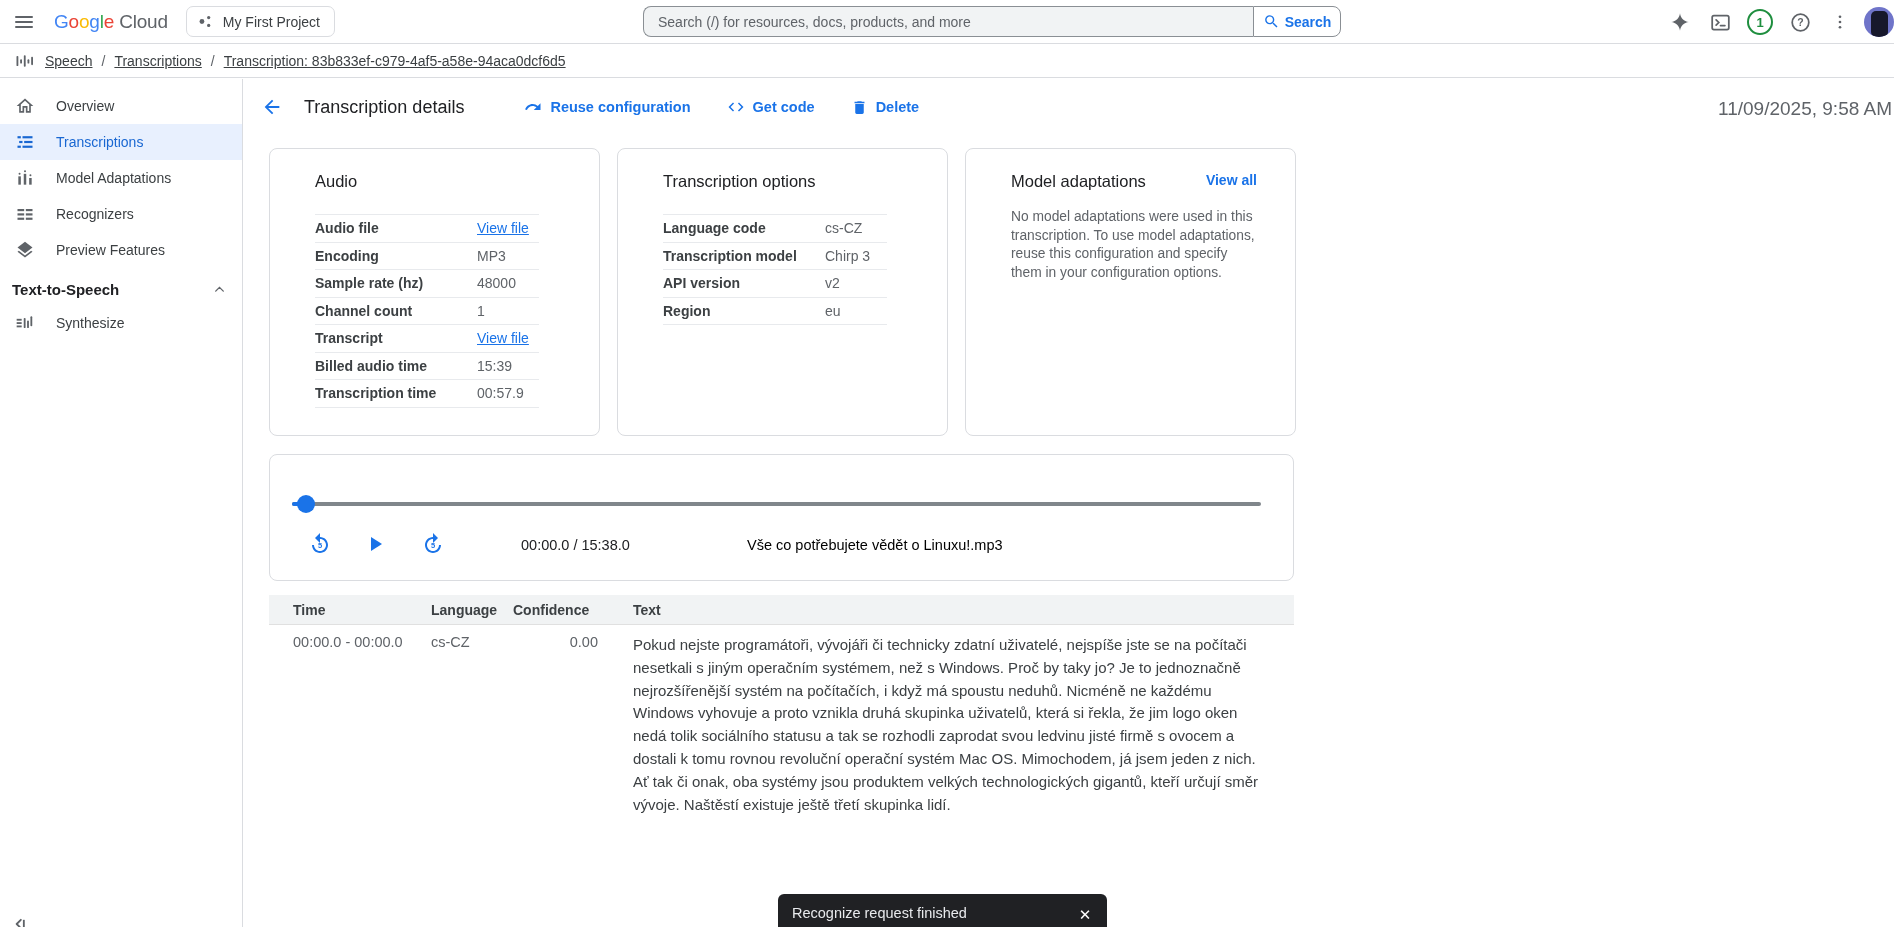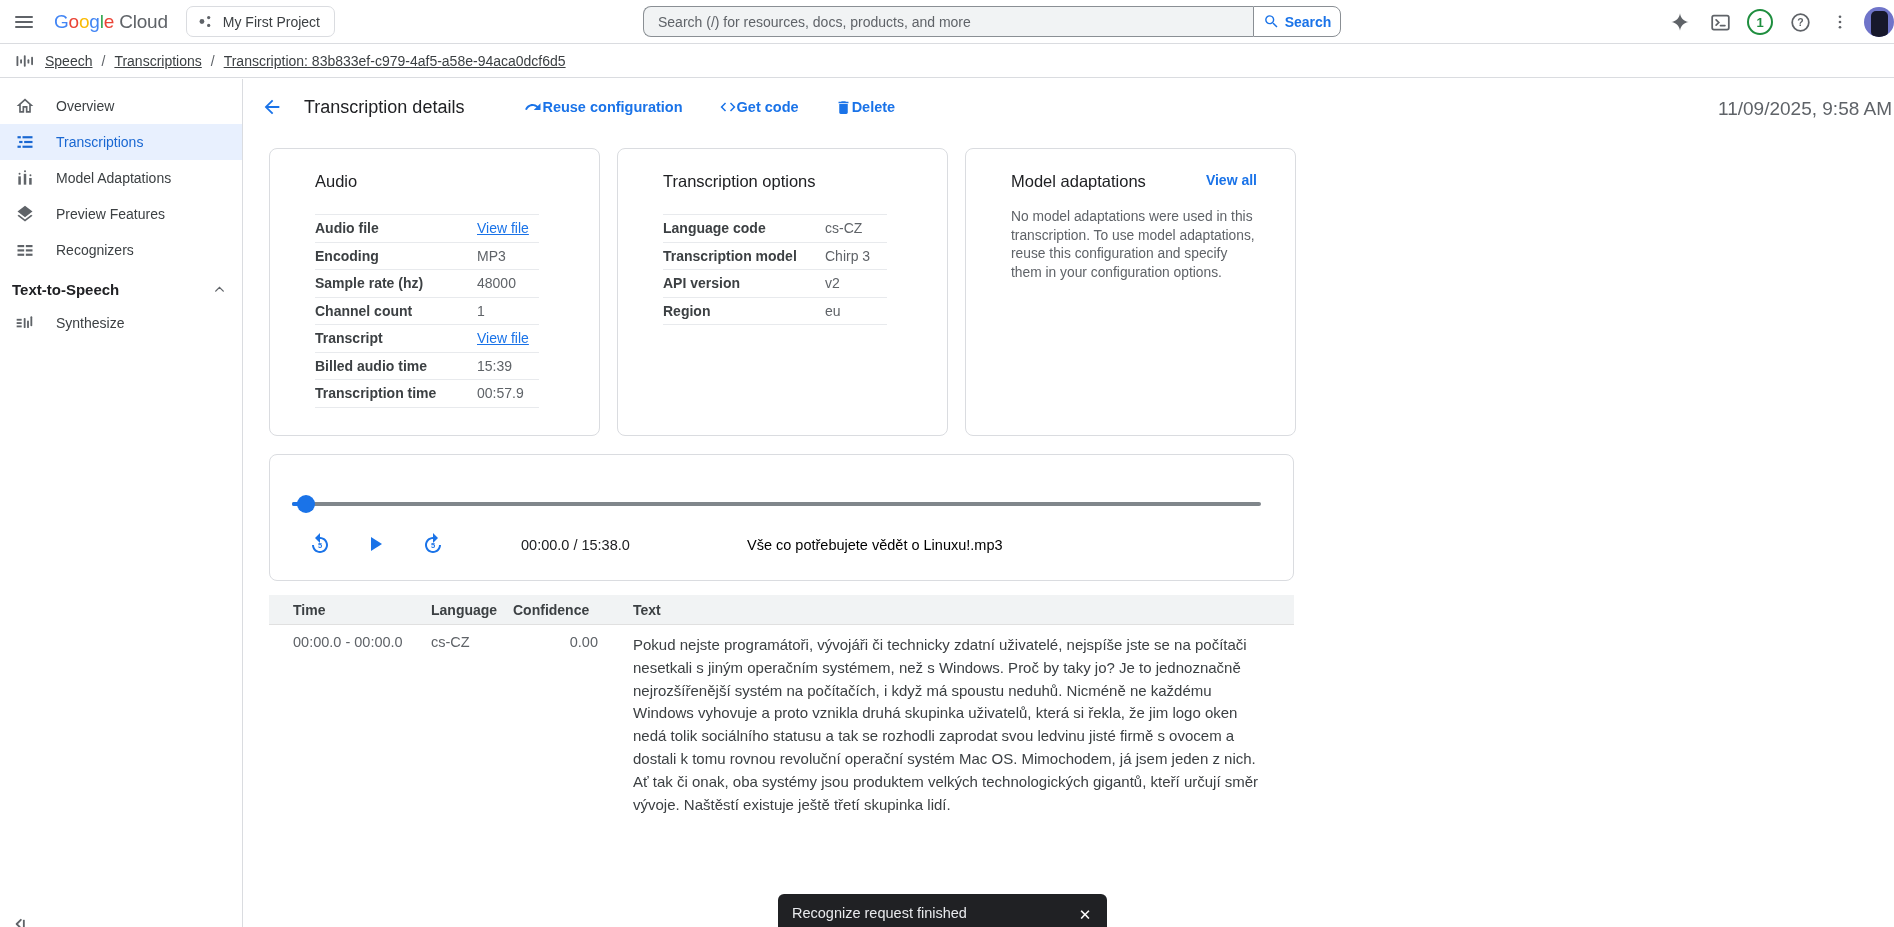--- a/index.html
+++ b/index.html
@@ -51,21 +51,21 @@
   .side-item .si-icon { width:20px; margin-right:21px; }
   .side-item.active { background:#e8f0fe; color:#1967d2; }
   .collapse-nav { position:absolute; left:10px; bottom:-7px; }
 
   
   .main { position:absolute; left:244px; top:79px; right:0; bottom:0; background:#fff; }
   .page-header { display:flex; align-items:center; height:56px; padding-left:8px; position:relative; }
   .back-btn { width:40px; height:40px; display:flex; align-items:center; justify-content:center; cursor:pointer; }
   .page-title { font-size:18px; color:#202124; margin-left:12px; }
   .hdr-actions { display:flex; align-items:center; margin-left:60px; gap:36px; }
-  .hdr-btn { display:flex; align-items:center; color:#1a73e8; font-size:14.5px; font-weight:bold; cursor:pointer; background:none; border:none; font-family:inherit; padding:0; }
+  .hdr-btn { display:flex; align-items:center; gap:8px; color:#1a73e8; font-size:14.5px; font-weight:bold; cursor:pointer; background:none; border:none; font-family:inherit; padding:0; }
   .timestamp { position:absolute; right:2px; top:19px; color:#5f6368; font-size:19px; white-space:nowrap; }
 
   .section-heading { font-size:18px; color:#202124; margin:44px 0 0 25px; }
   .cards { display:flex; gap:17px; margin:13px 0 0 25px; }
   .card { width:331px; height:288px; border:1px solid #dadce0; border-radius:8px; padding:23px 20px 0 45px; background:#fff; }
   .card-title { font-size:16.5px; color:#202124; }
   .card3 .card-head { display:flex; align-items:flex-start; justify-content:space-between; padding-right:18px; }
   .view-all { color:#1a73e8; font-size:14px; font-weight:bold; cursor:pointer; }
   .kvtable { width:224px; border-top:1px solid #e8eaed; margin-top:23px; }
   .kvrow { display:flex; border-bottom:1px solid #e8eaed; padding:4px 0; font-size:14px; line-height:18.5px; }
@@ -232,39 +232,39 @@
             <rect x="10.5" y="7" width="3" height="13"></rect>
             <rect x="17" y="12" width="3" height="8"></rect>
           </g>
         </svg>
       </span>
     <span>Model Adaptations</span>
   </div>
   <div class="side-item">
     <span class="si-icon">
         <svg width="20" height="20" viewBox="0 0 24 24">
-          <path fill="#5f6368" d="M11.99 18.54l-7.37-5.73L3 14.07l9 7 9-7-1.63-1.27-7.38 5.74zM12 16l7.36-5.73L21 9l-9-7-9 7 1.63 1.27L12 16z"></path>
-        </svg>
-      </span>
-    <span>Preview Features</span>
-  </div>
-  <div class="side-item">
-    <span class="si-icon">
-        <svg width="20" height="20" viewBox="0 0 24 24">
           <g fill="#5f6368">
             <rect x="3" y="6" width="8" height="2.6"></rect>
             <rect x="13" y="6" width="8" height="2.6"></rect>
             <rect x="3" y="11.2" width="8" height="2.6"></rect>
             <rect x="13" y="11.2" width="8" height="2.6"></rect>
             <rect x="3" y="16.4" width="8" height="2.6"></rect>
             <rect x="13" y="16.4" width="8" height="2.6"></rect>
           </g>
         </svg>
       </span>
     <span>Recognizers</span>
+  </div>
+  <div class="side-item">
+    <span class="si-icon">
+        <svg width="20" height="20" viewBox="0 0 24 24">
+          <path fill="#5f6368" d="M11.99 18.54l-7.37-5.73L3 14.07l9 7 9-7-1.63-1.27-7.38 5.74zM12 16l7.36-5.73L21 9l-9-7-9 7 1.63 1.27L12 16z"></path>
+        </svg>
+      </span>
+    <span>Preview Features</span>
   </div>
   <div class="side-title" style="margin-top:6px">
     <span>Text-to-Speech</span>
     <span>
         <svg width="13" height="13" viewBox="0 0 24 24">
           <path d="M5 15l7-7 7 7" fill="none" stroke="#5f6368" stroke-width="2.4" stroke-linecap="round"></path>
         </svg>
       </span>
   </div>
   <div class="side-item">

